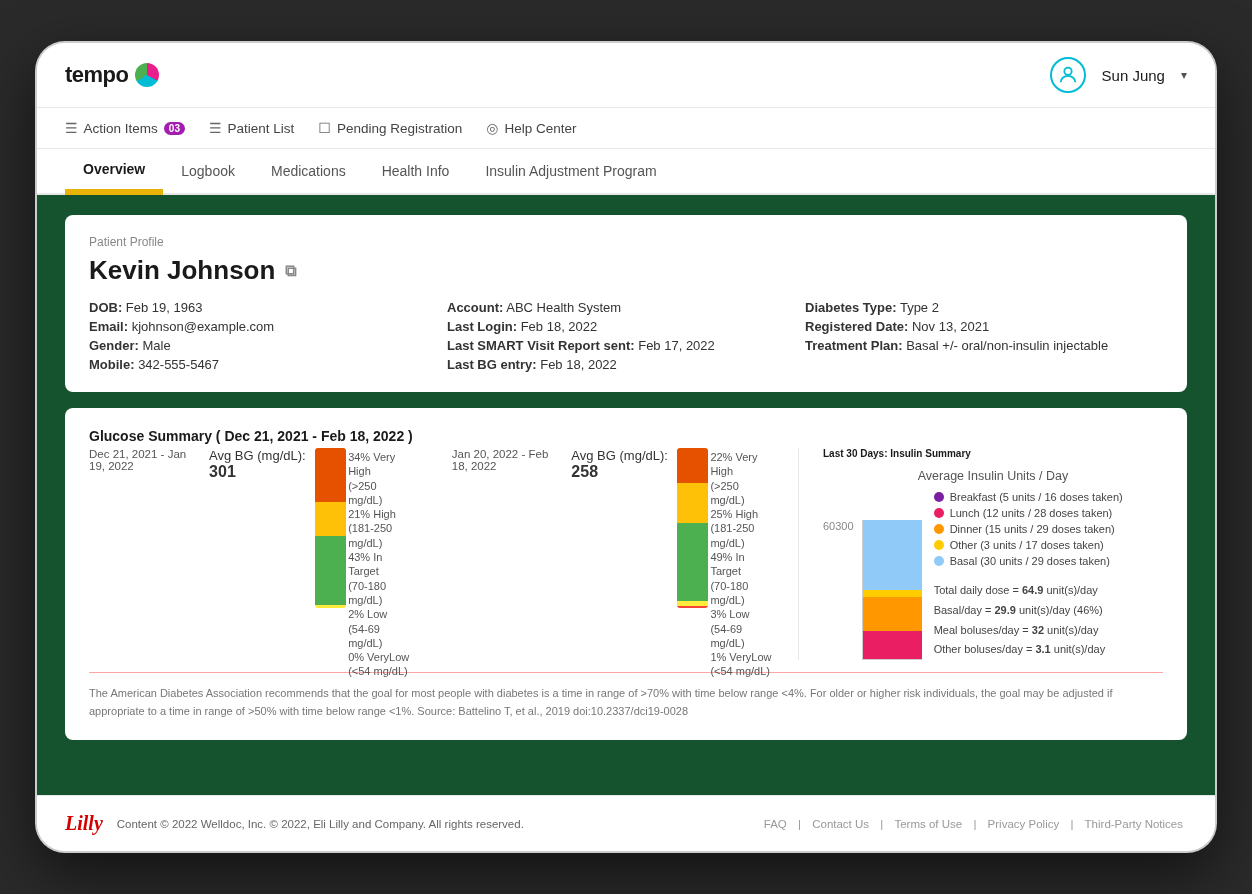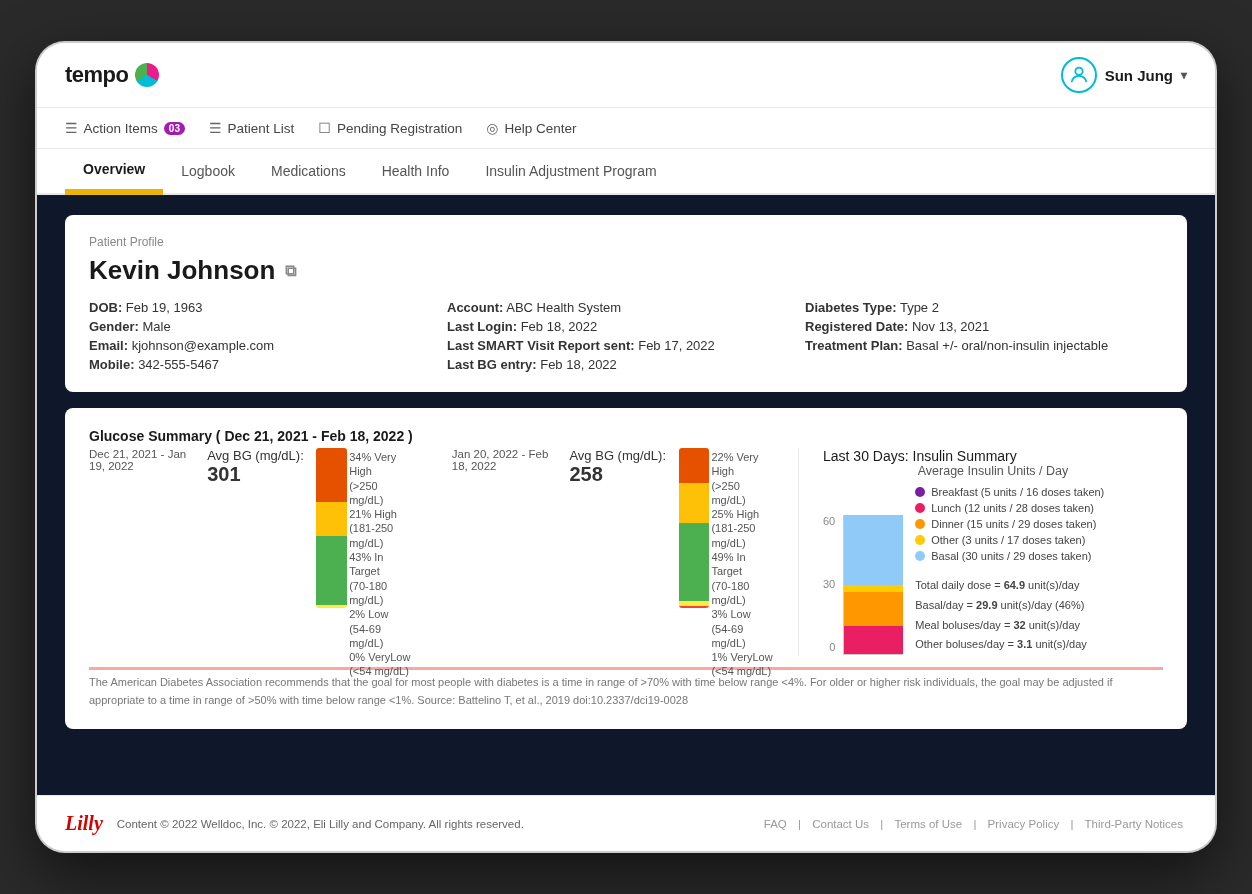--- a/index.html
+++ b/index.html
@@ -42,23 +42,22 @@
     .logo-circle {
       width: 24px;
       height: 24px;
       background: conic-gradient(#e91e8c 0deg 120deg, #00bcd4 120deg 240deg, #4caf50 240deg 360deg);
       border-radius: 50%;
       margin-left: 2px;
     }
     .user-area {
       display: flex;
       align-items: center;
-      gap: 8px;
+      gap: 16px;
       cursor: pointer;
-      font-weight: bold;
     }
     .user-avatar-icon {
       width: 36px;
       height: 36px;
       border-radius: 50%;
       border: 2px solid #00bcd4;
       display: flex;
       align-items: center;
       justify-content: center;
       color: #00bcd4;
@@ -119,21 +118,21 @@
     }
     .tab-item.active {
       color: #1a1a1a;
       border-bottom: 6px solid #eab308;
       font-weight: 600;
     }
 
     
     .main-content {
       padding: 20px 28px;
-      background: #0f172a;
+      background: #14532d;
       min-height: 600px;
     }
 
     
     .profile-card {
       background: #fff;
       border-radius: 8px;
       padding: 20px 24px;
       margin-bottom: 16px;
     }
@@ -198,21 +197,21 @@
     .period-label {
       font-size: 11.5px;
       color: #555;
       margin-bottom: 4px;
     }
     .avg-bg {
       font-size: 13px;
       color: #333;
       margin-bottom: 8px;
     }
-    .avg-bg strong { font-size: 20px; font-weight: 700; }
+    .avg-bg strong { font-size: 16px; font-weight: 700; }
     .bar-chart-wrap {
       display: flex;
       align-items: flex-start;
       gap: 2px;
     }
     .stacked-bar {
       width: 40px;
       height: 160px;
       display: flex;
       flex-direction: column;
@@ -237,38 +236,39 @@
       background: #e8e8e8;
       margin: 0 24px;
       align-self: stretch;
     }
 
     
     .insulin-section {
       flex: 0 0 340px;
     }
     .insulin-title {
-      font-size: 14px;
-      font-weight: 400;
+      font-size: 10px;
+      font-weight: 700;
       color: #1a1a1a;
+      margin-bottom: 10px;
     }
     .insulin-sub-title {
       font-size: 12.5px;
       color: #555;
       text-align: center;
       margin-bottom: 8px;
     }
     .insulin-chart-area {
       display: flex;
       gap: 12px;
       align-items: flex-end;
     }
     .y-axis {
       display: flex;
-      flex-direction: column;
+      flex-direction: row;
       justify-content: space-between;
       height: 140px;
       font-size: 11px;
       color: #888;
       text-align: right;
       margin-right: 4px;
       padding-bottom: 2px;
     }
     .insulin-legend {
       display: flex;
@@ -294,22 +294,22 @@
       color: #444;
       line-height: 1.8;
     }
     .insulin-stats strong { font-weight: 700; }
 
     
     .disclaimer {
       font-size: 11px;
       color: #777;
       line-height: 1.6;
-      padding-top: 4px;
-      border-top: 3px solid #fca5a5;
+      padding-top: 12px;
+      border-top: 1px solid #fca5a5;
       margin-top: 12px;
     }
 
     
     .app-footer {
       background: #fff;
       border-top: 1px solid #e8e8e8;
       padding: 16px 28px;
       display: flex;
       align-items: center;
@@ -396,26 +396,26 @@
         <span class="copy-icon">⧉</span>
       </div>
       <div class="profile-grid">
 
         <div class="profile-col">
           <div class="profile-field">
             <span class="label">DOB:</span>
             <span>Feb 19, 1963</span>
           </div>
           <div class="profile-field">
+            <span class="label">Email:</span>
+            <span>kjohnson@example.com</span>
+          </div>
+          <div class="profile-field">
             <span class="label">Gender:</span>
             <span>Male</span>
-          </div>
-          <div class="profile-field">
-            <span class="label">Email:</span>
-            <span>kjohnson@example.com</span>
           </div>
           <div class="profile-field">
             <span class="label">Mobile:</span>
             <span>342-555-5467</span>
           </div>
         </div>
 
         <div class="profile-col">
           <div class="profile-field">
             <span class="label">Account:</span>

